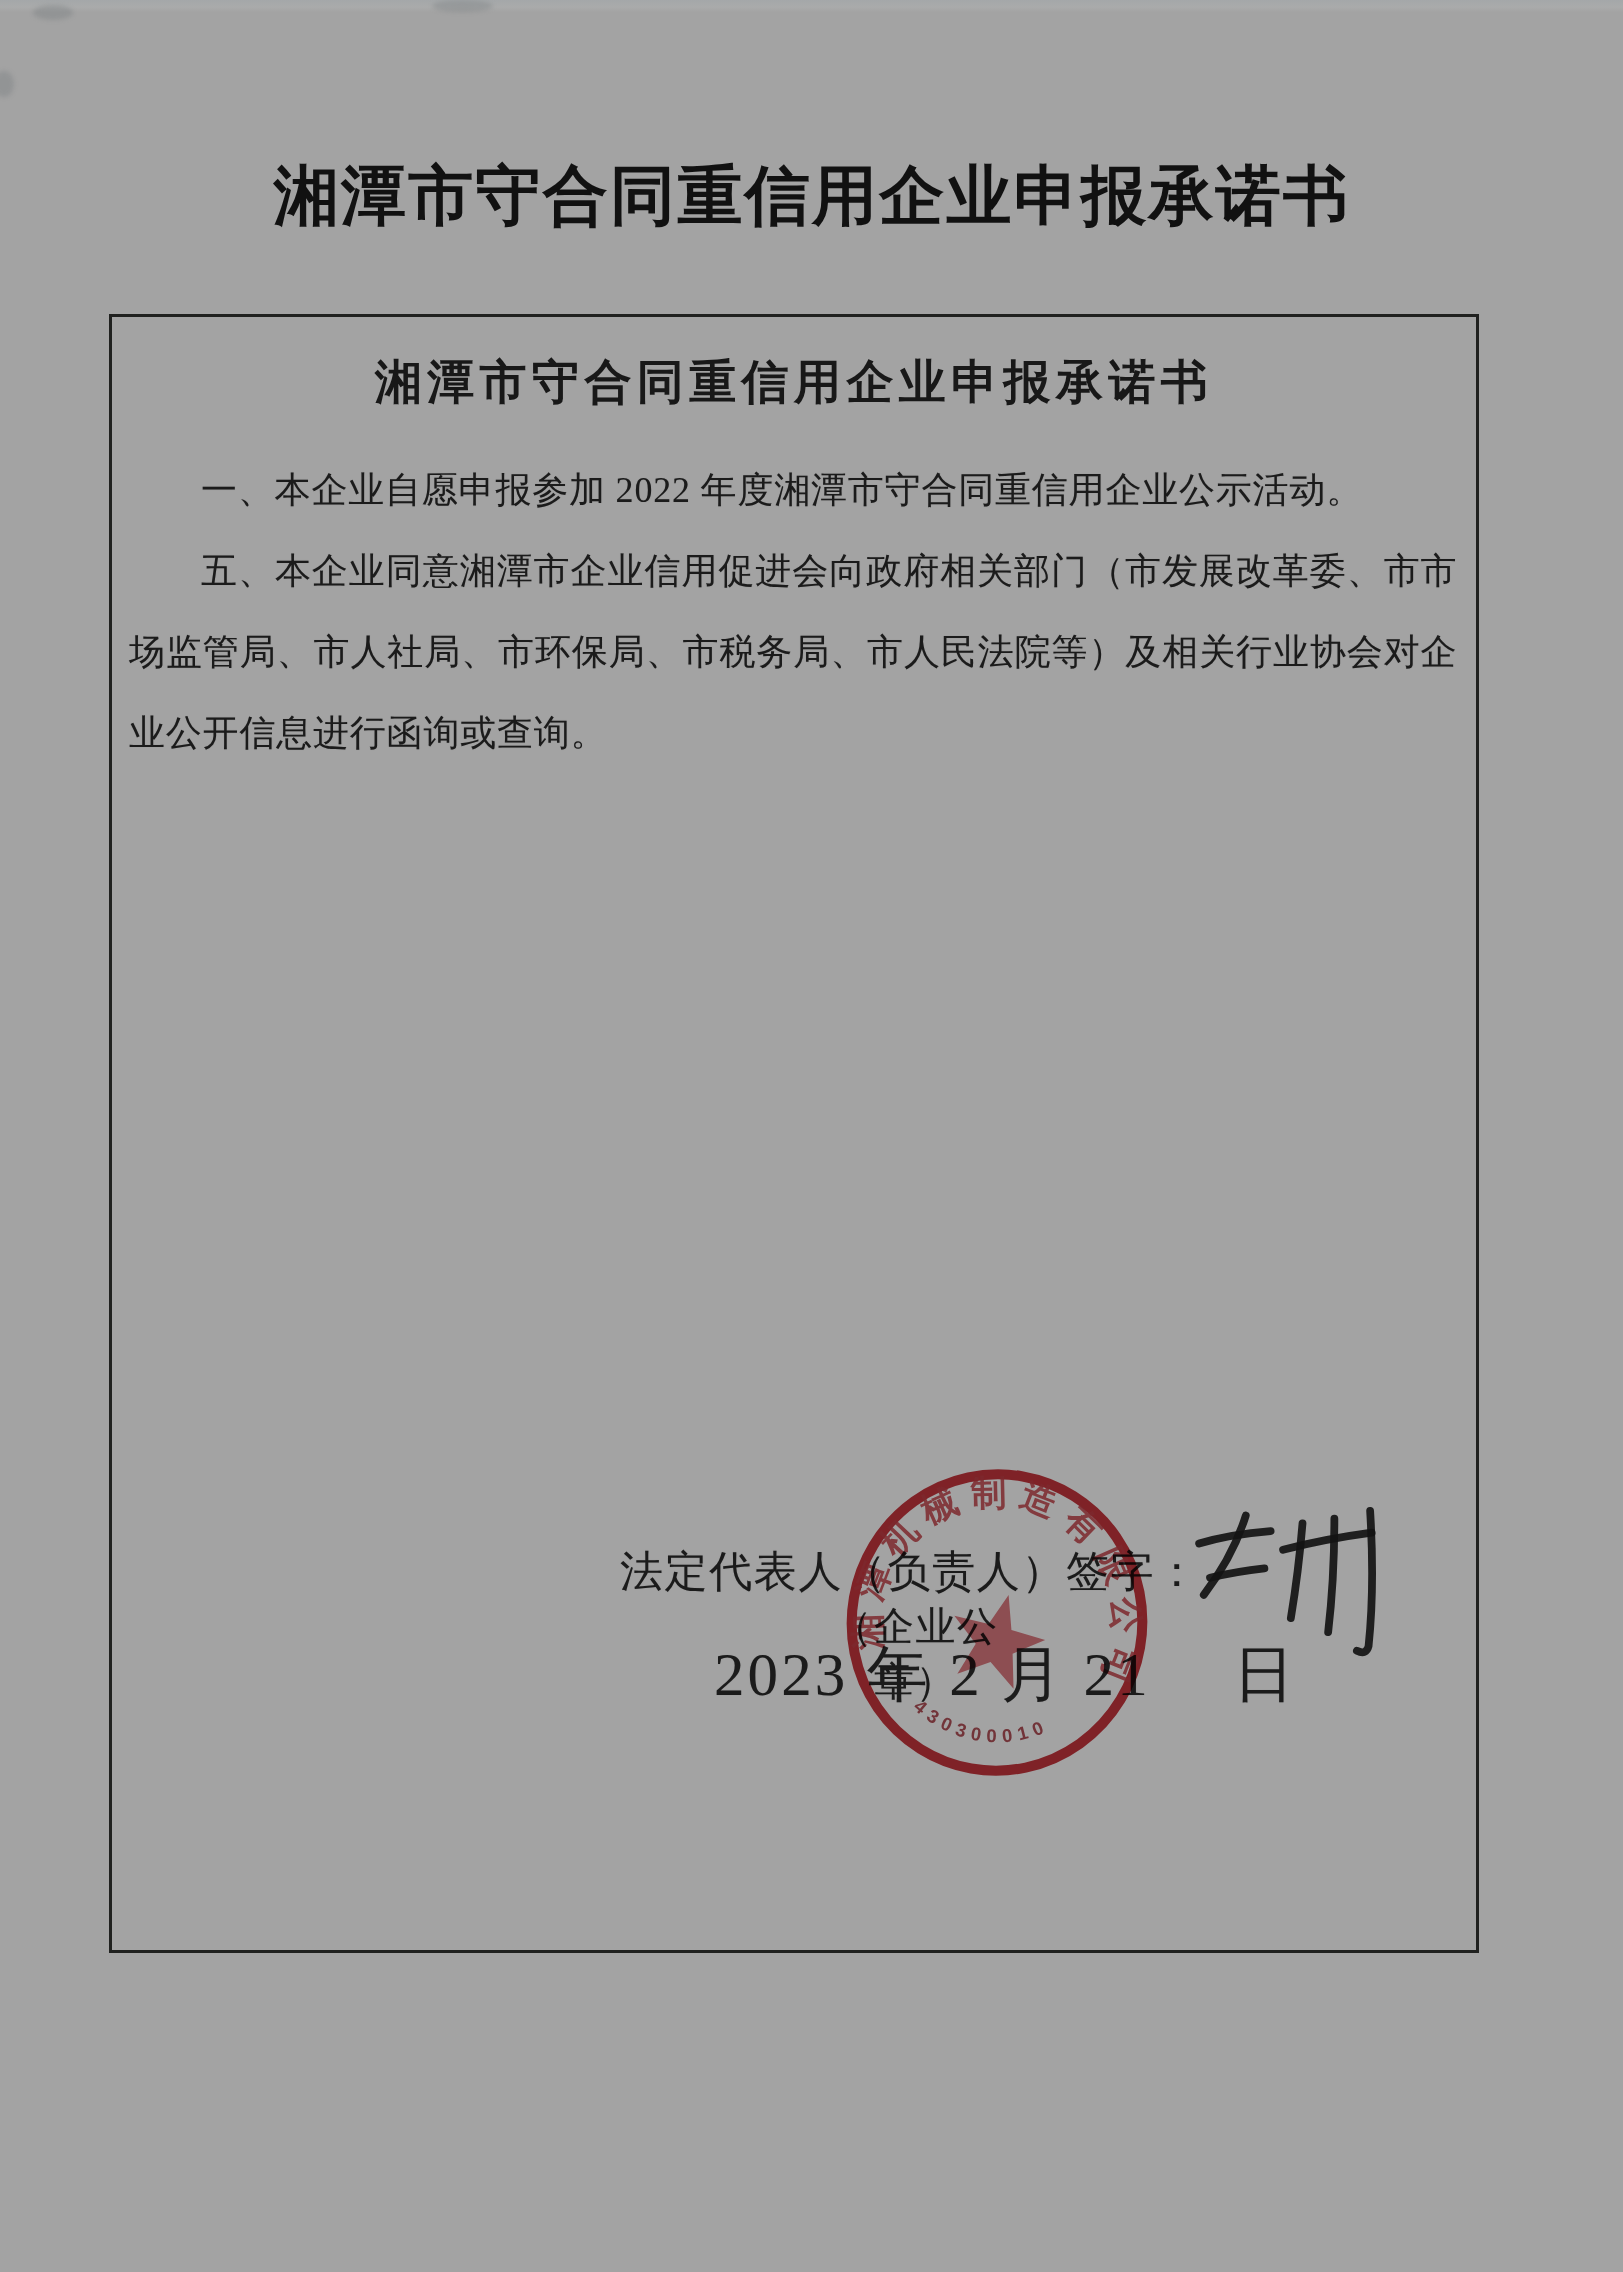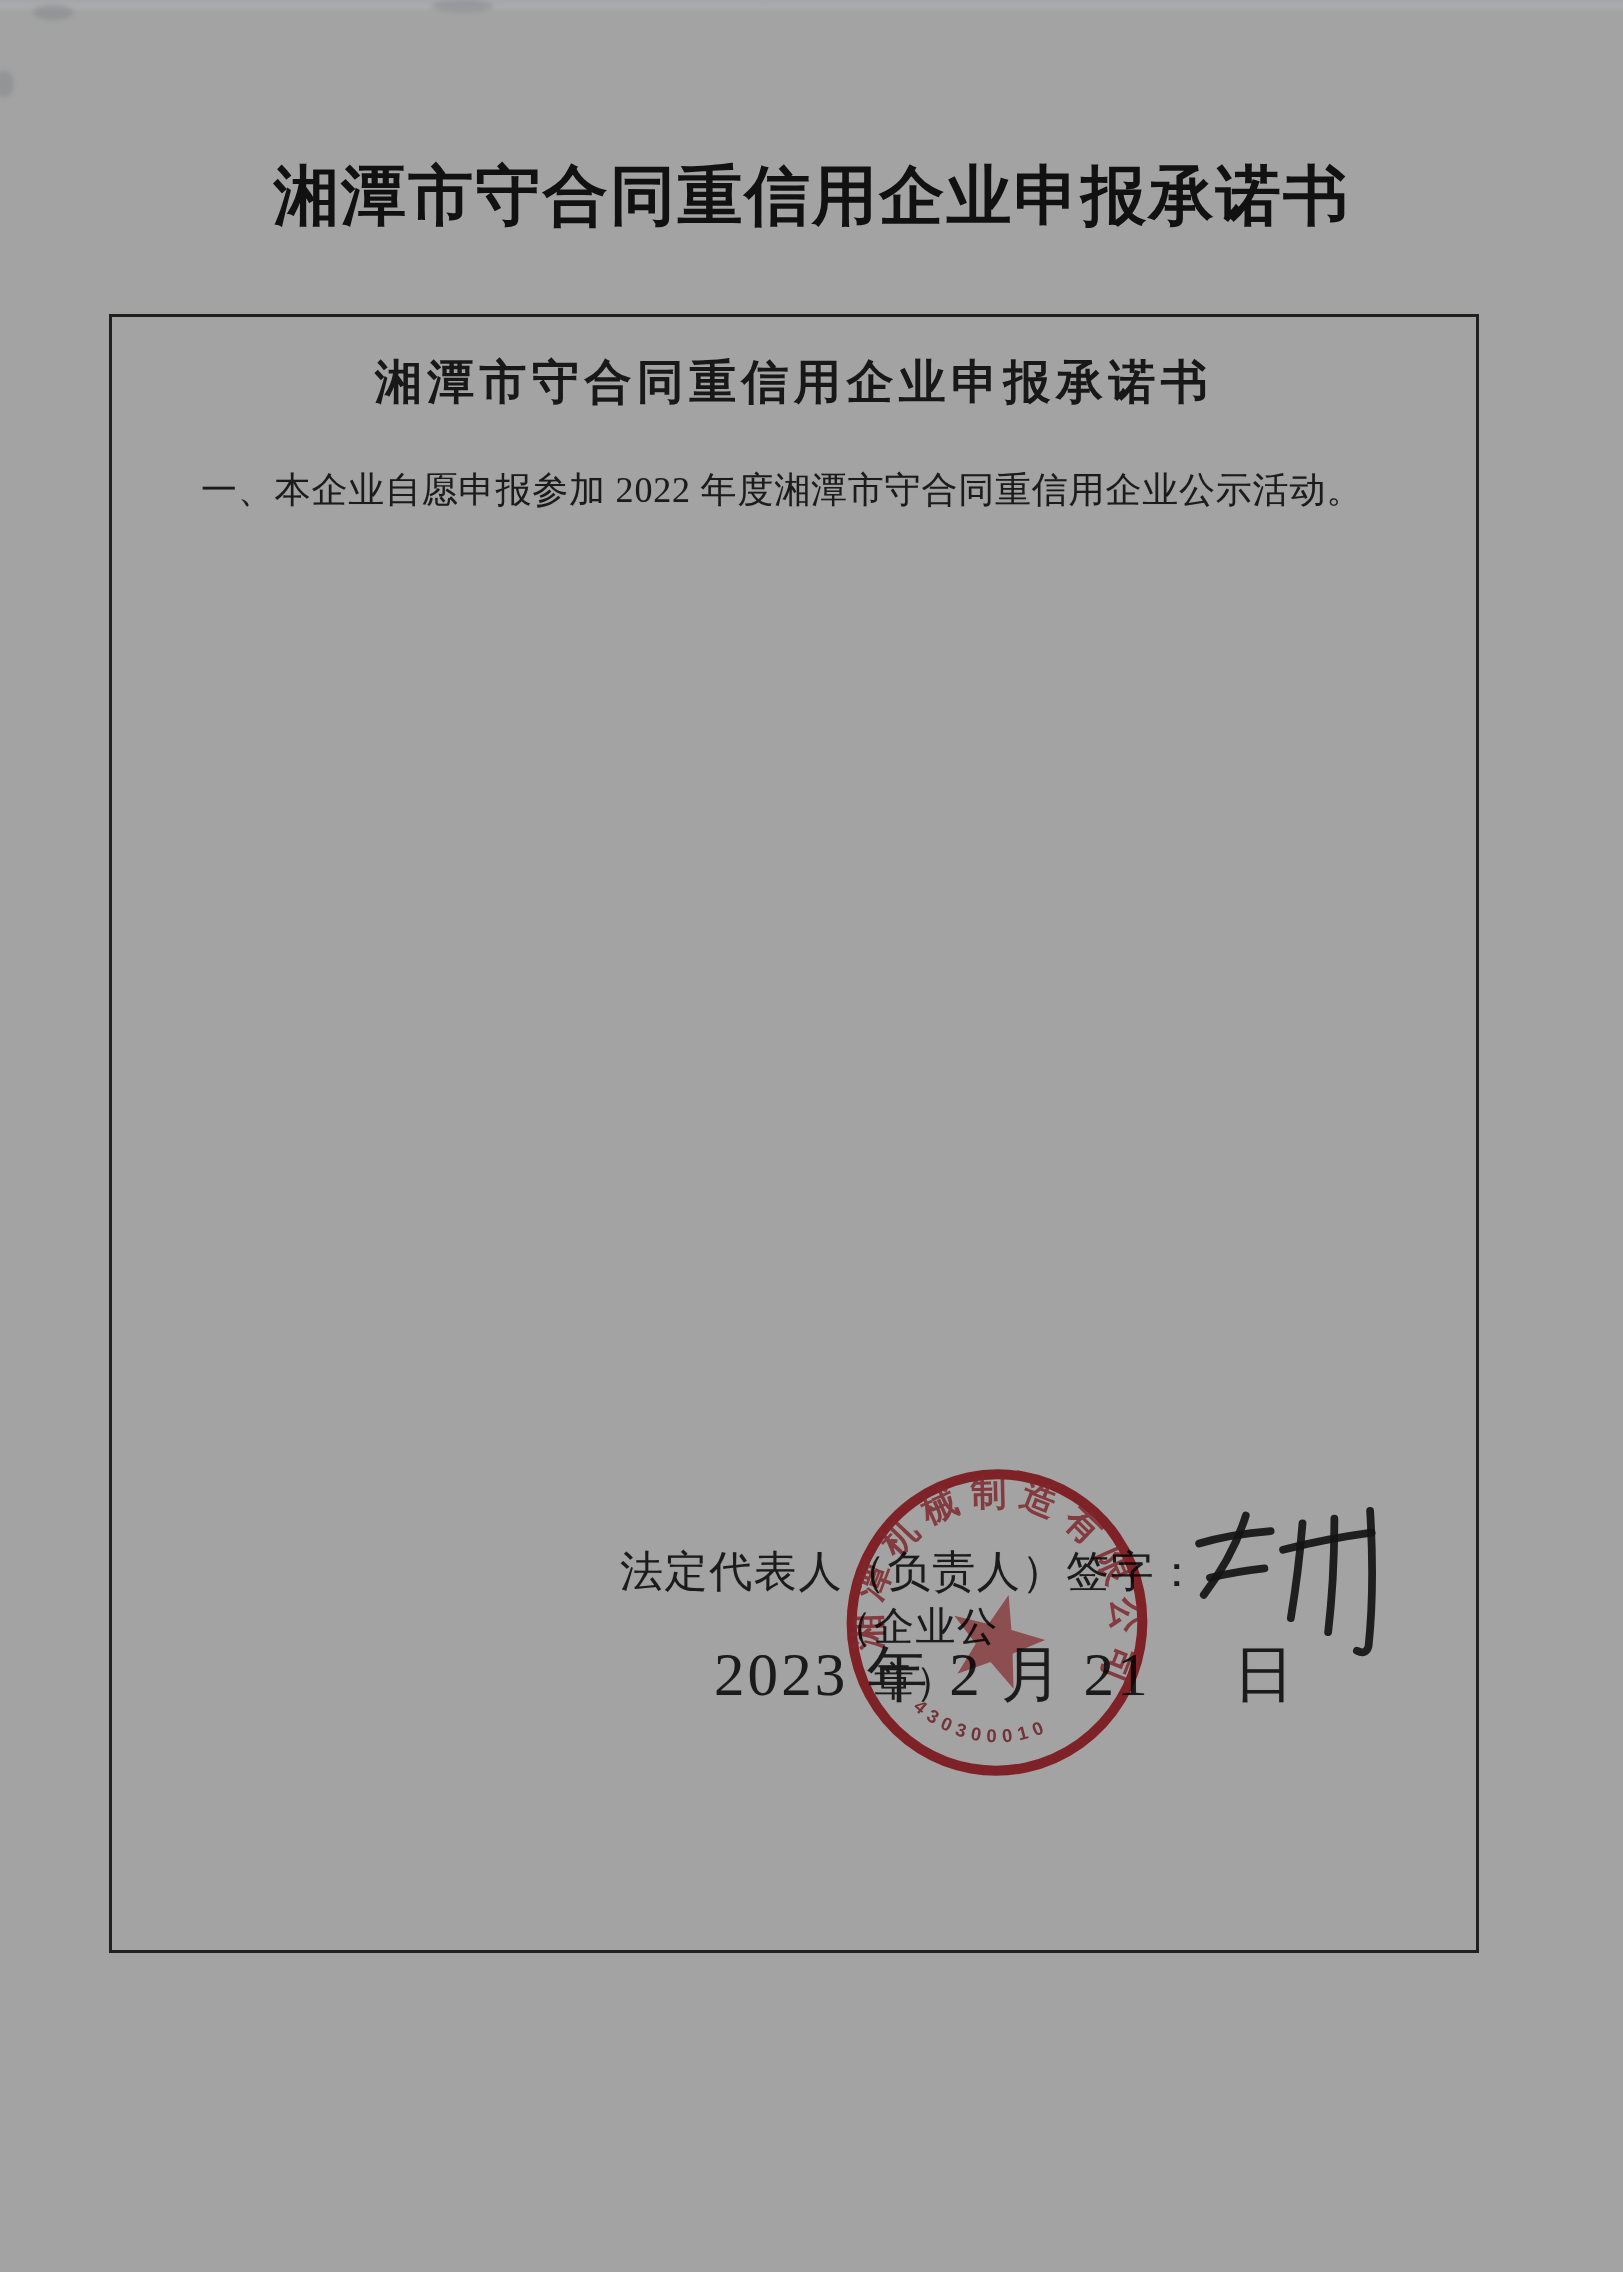--- a/index.html
+++ b/index.html
@@ -106,20 +106,21 @@
   <div class="speck s3"></div>
 
   <div class="main-title">湘潭市守合同重信用企业申报承诺书</div>
 
   <div class="letter-box">
 
     <div class="letter-title">湘潭市守合同重信用企业申报承诺书</div>
 
     <div class="letter-body">
       <p>一、本企业自愿申报参加 2022 年度湘潭市守合同重信用企业公示活动。</p>
+      <p>五、本企业同意湘潭市企业信用促进会向政府相关部门（市发展改革委、市市场监管局、市人社局、市环保局、市税务局、市人民法院等）及相关行业协会对企业公开信息进行函询或查询。</p>
     </div>
 
     <div class="sig-line">
       <span>法定代表人（负责人）签字：</span>
     </div>
 
     <svg class="signature-svg" viewBox="0 0 310 220" aria-label="handwritten signature">
 
       <path d="M22,56 Q62,44 114,40"></path>
       <path d="M82,20 Q66,72 28,122"></path>

